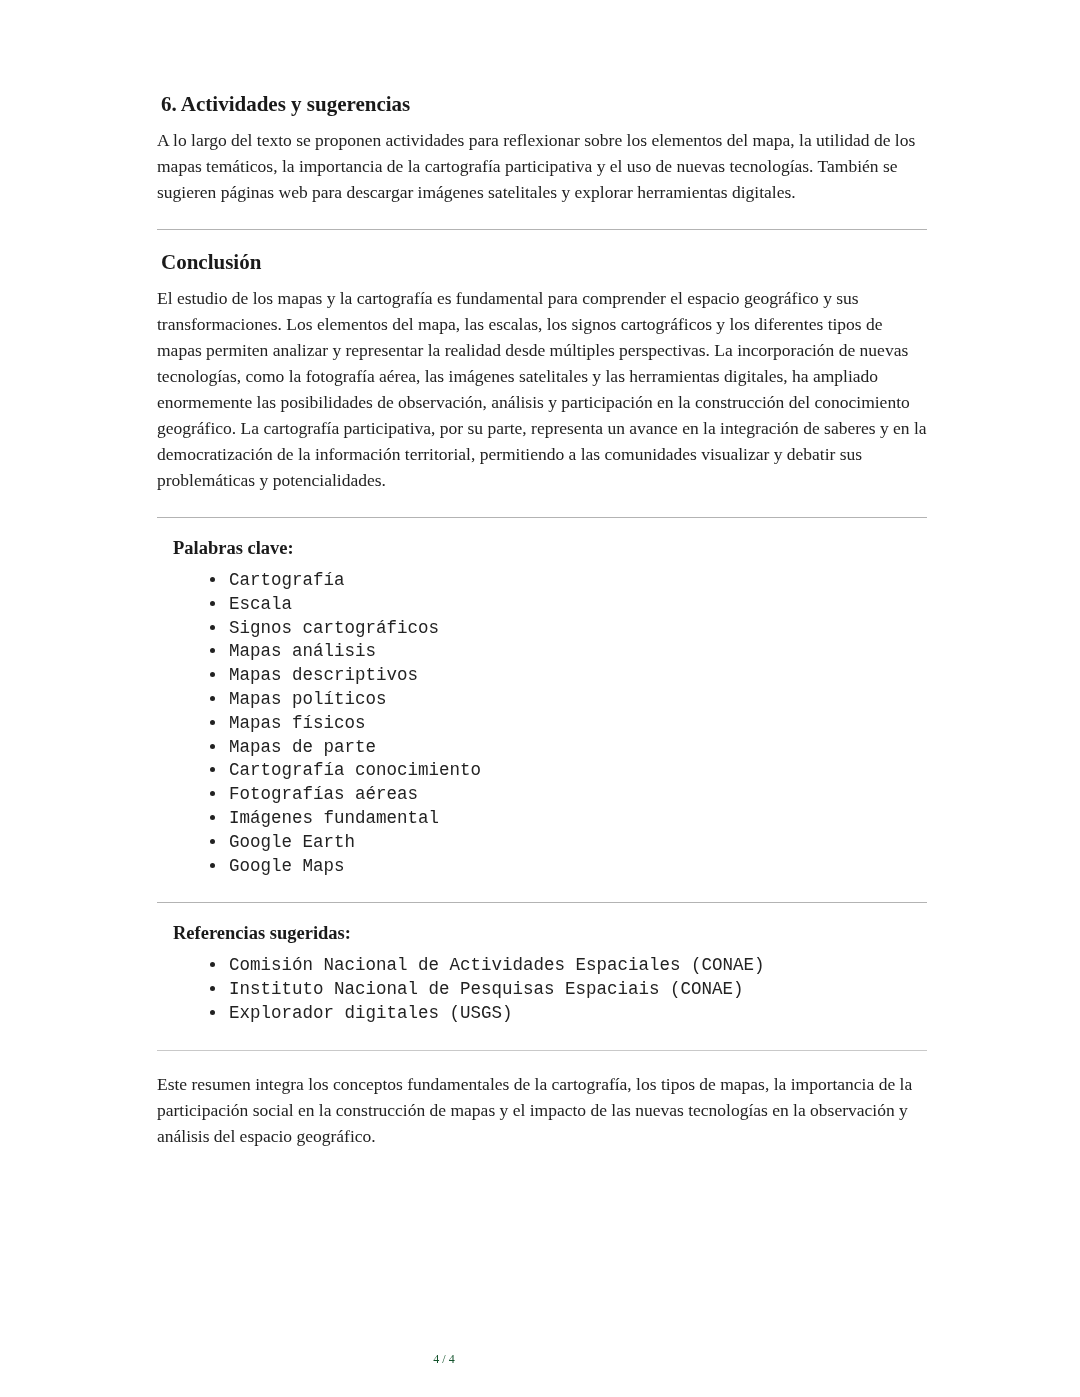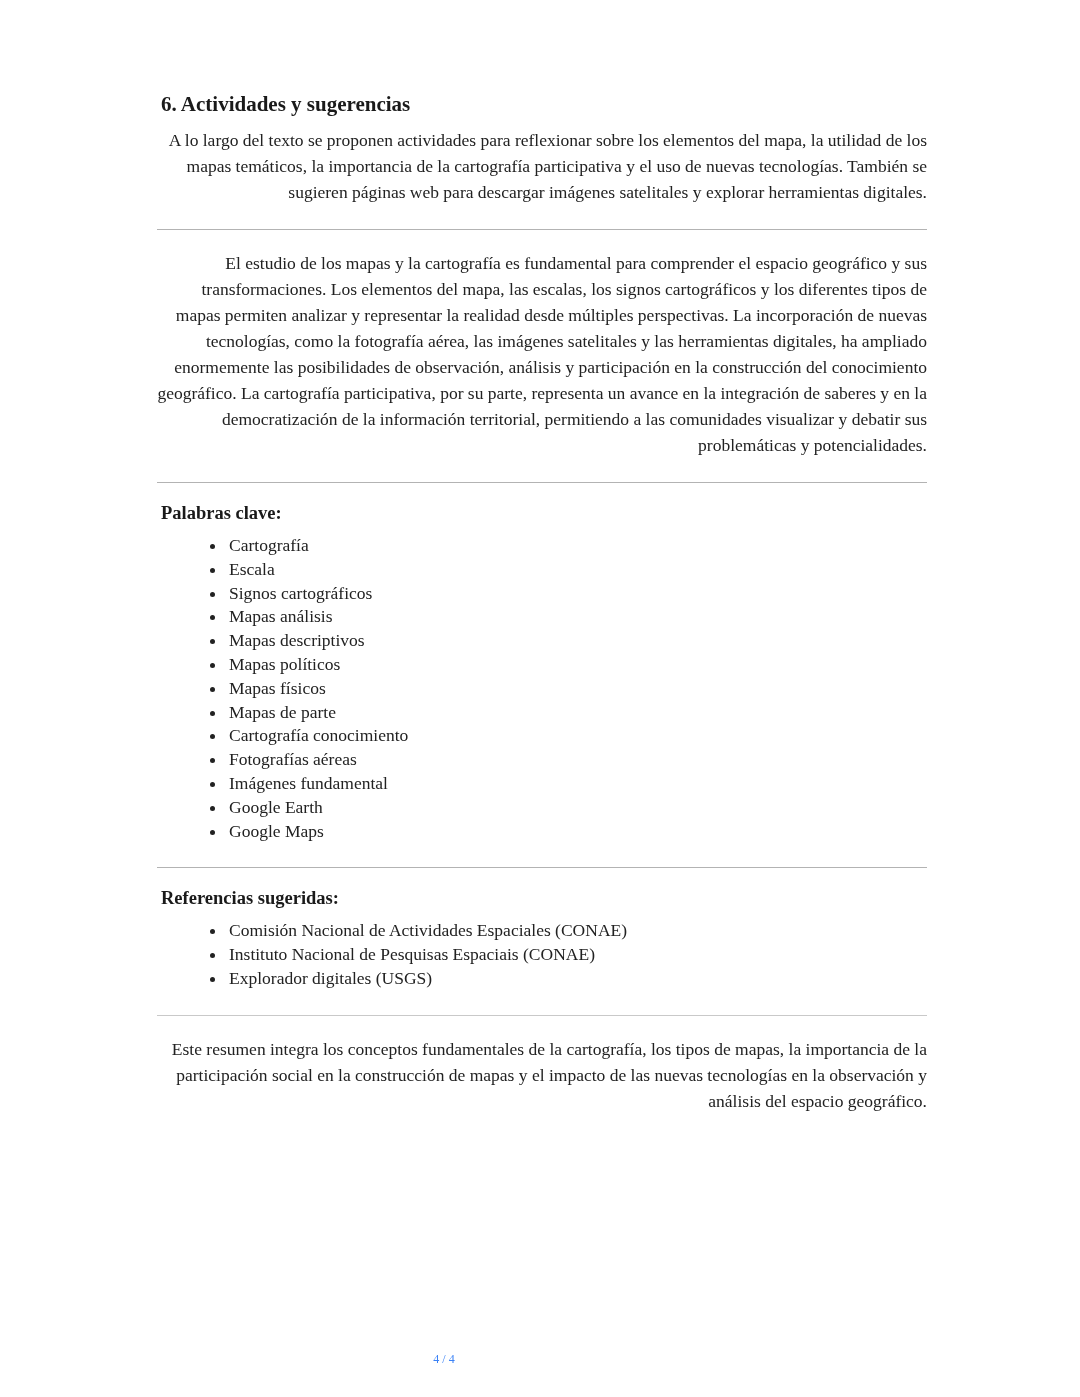--- a/index.html
+++ b/index.html
@@ -24,76 +24,78 @@
   }
   h2.section-title {
     font-size: 21px;
     font-weight: bold;
     margin: 0 0 10px 4px;
     color: #1a1a1a;
   }
   h3.sub-title {
     font-size: 18.5px;
     font-weight: bold;
-    margin: 0 0 10px 4px;
+    margin: 0 0 10px 16px;
     color: #1a1a1a;
   }
   p.body-text {
     font-size: 17.5px;
     line-height: 26px;
     margin: 0;
     color: #222222;
-    text-align: right;
+    text-align: left;
   }
   hr.rule {
     border: none;
     border-top: 1px solid #b3b3b3;
     margin: 24px 0 20px 0;
   }
   hr.rule-light {
     border: none;
     border-top: 1px solid #c9c9c9;
     margin: 24px 0 20px 0;
   }
   ul.bullet-list {
     margin: 4px 0 0 0;
     padding: 0 0 0 70px;
     list-style: disc;
+    font-family: Liberation Mono, monospace;
   }
   ul.bullet-list li {
     font-size: 17.5px;
     line-height: 23.8px;
     color: #222222;
     padding-left: 2px;
   }
   .page-footer {
     position: absolute;
     bottom: 30px;
     left: 0;
     width: 100%;
     text-align: center;
     font-size: 12px;
-    color: #3b82f6;
+    color: #14532d;
     font-family: "Liberation Serif", "DejaVu Serif", serif;
   }
 </style>
 </head>
 <body>
 
 <div class="page">
   <div class="content">
 
     <section>
       <h2 class="section-title">6. Actividades y sugerencias</h2>
       <p class="body-text">A lo largo del texto se proponen actividades para reflexionar sobre los elementos del mapa, la utilidad de los mapas temáticos, la importancia de la cartografía participativa y el uso de nuevas tecnologías. También se sugieren páginas web para descargar imágenes satelitales y explorar herramientas digitales.</p>
     </section>
 
     <hr class="rule">
 
     <section>
+      <h2 class="section-title">Conclusión</h2>
       <p class="body-text">El estudio de los mapas y la cartografía es fundamental para comprender el espacio geográfico y sus transformaciones. Los elementos del mapa, las escalas, los signos cartográficos y los diferentes tipos de mapas permiten analizar y representar la realidad desde múltiples perspectivas. La incorporación de nuevas tecnologías, como la fotografía aérea, las imágenes satelitales y las herramientas digitales, ha ampliado enormemente las posibilidades de observación, análisis y participación en la construcción del conocimiento geográfico. La cartografía participativa, por su parte, representa un avance en la integración de saberes y en la democratización de la información territorial, permitiendo a las comunidades visualizar y debatir sus problemáticas y potencialidades.</p>
     </section>
 
     <hr class="rule">
 
     <section>
       <h3 class="sub-title">Palabras clave:</h3>
       <ul class="bullet-list">
         <li>Cartografía</li>
         <li>Escala</li>

